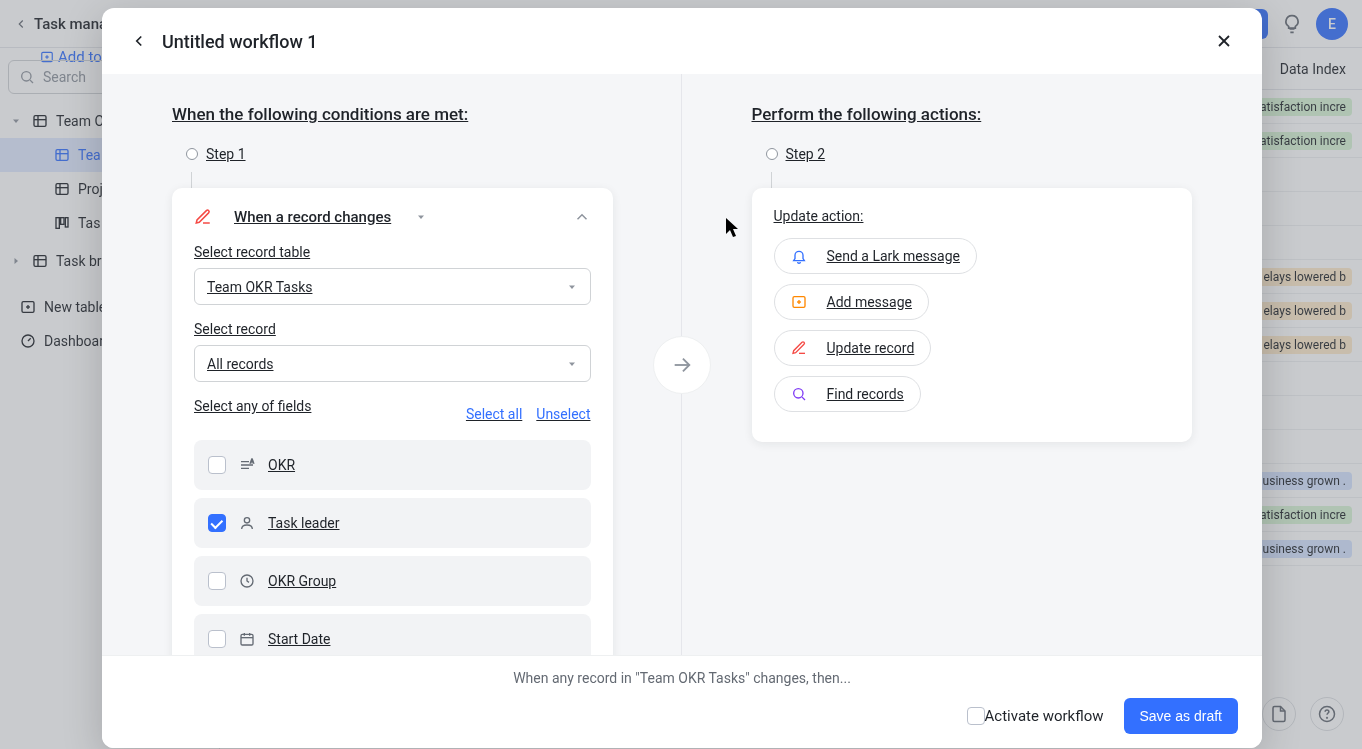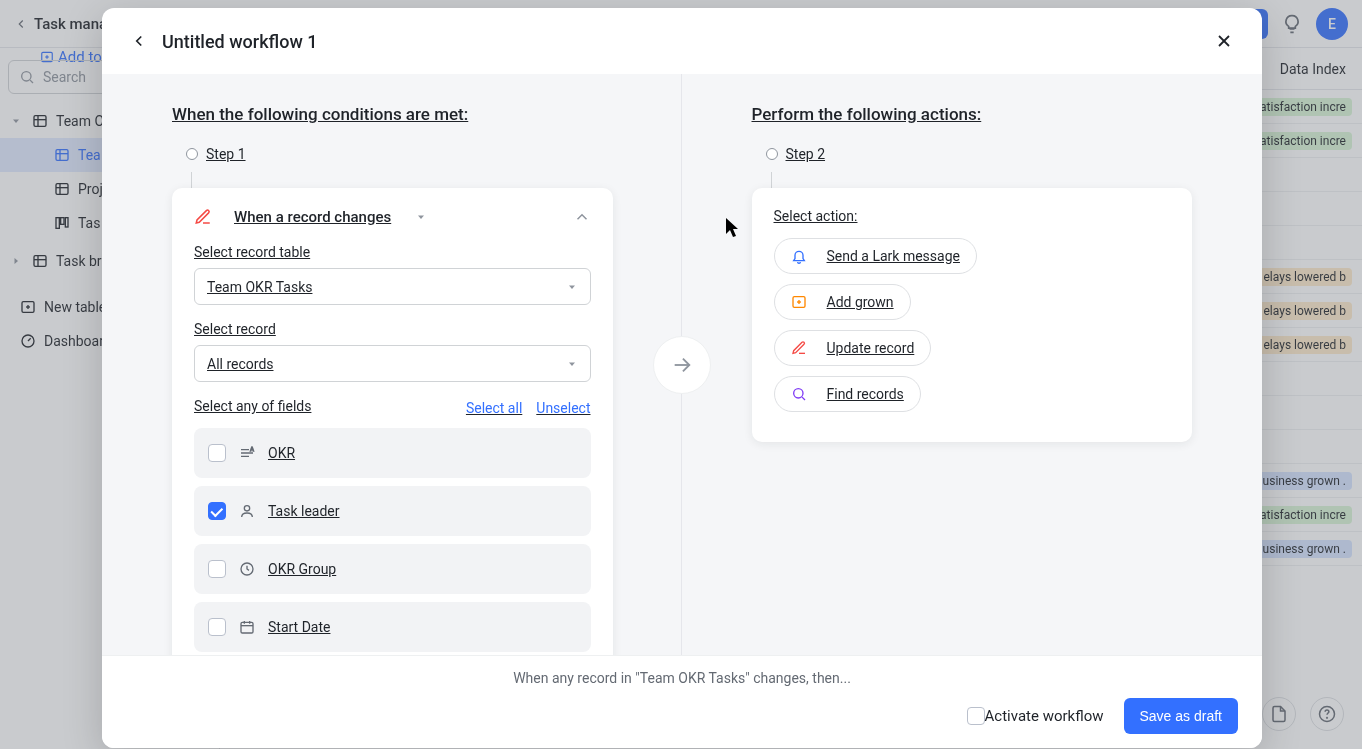--- a/index.html
+++ b/index.html
@@ -332,21 +332,21 @@
         <div class="select">
           <span>All records</span>
           <span class="chev">
               <svg width="12" height="12" viewBox="0 0 24 24" fill="currentColor">
                 <polygon points="6 9 18 9 12 16"></polygon>
               </svg>
             </span>
         </div>
 
         <div class="fields-head">
-          <div class="field-label" style="margin-bottom:4px">Select any of fields</div>
+          <div class="field-label" style="margin-bottom:16px">Select any of fields</div>
           <div class="linkpair">
             <span>Select all</span>
             <span>Unselect</span>
           </div>
         </div>
 
         <div id="field-rows">
             <div class="field-row">
               <span class="chk"></span>
               <span class="field-icon">
@@ -396,40 +396,40 @@
     <div class="divider-v"></div>
 
     <div class="pane right">
       <div class="pane-title">Perform the following actions:</div>
       <div class="step-row">
         <div class="step-dot"></div>
         <span>Step 2</span>
       </div>
       <div class="step-line"></div>
       <div class="card">
-        <div class="action-title">Select action:</div>
+        <div class="action-title">Update action:</div>
         <div class="action-list" id="action-list">
             <div class="action-btn">
               <span class="ai-blue">
                 <svg width="16" height="16" viewBox="0 0 24 24" fill="none" stroke="currentColor" stroke-width="2">
                   <path d="M18 16V11a6 6 0 10-12 0v5l-2 3h16z"></path>
                   <path d="M10 21a2 2 0 004 0"></path>
                 </svg>
               </span>
               <span>Send a Lark message</span>
             </div>
             <div class="action-btn">
               <span class="ai-orange">
                 <svg width="16" height="16" viewBox="0 0 24 24" fill="none" stroke="currentColor" stroke-width="2">
                   <rect x="3" y="4" width="18" height="16" rx="2"></rect>
                   <line x1="12" y1="9" x2="12" y2="15"></line>
                   <line x1="9" y1="12" x2="15" y2="12"></line>
                 </svg>
               </span>
-              <span>Add grown</span>
+              <span>Add message</span>
             </div>
             <div class="action-btn">
               <span class="ai-pink">
                 <svg width="16" height="16" viewBox="0 0 24 24" fill="none" stroke="currentColor" stroke-width="2">
                   <path d="M12 20h9"></path>
                   <path d="M16.5 3.5a2.1 2.1 0 013 3L7 19l-4 1 1-4z"></path>
                 </svg>
               </span>
               <span>Update record</span>
             </div>

